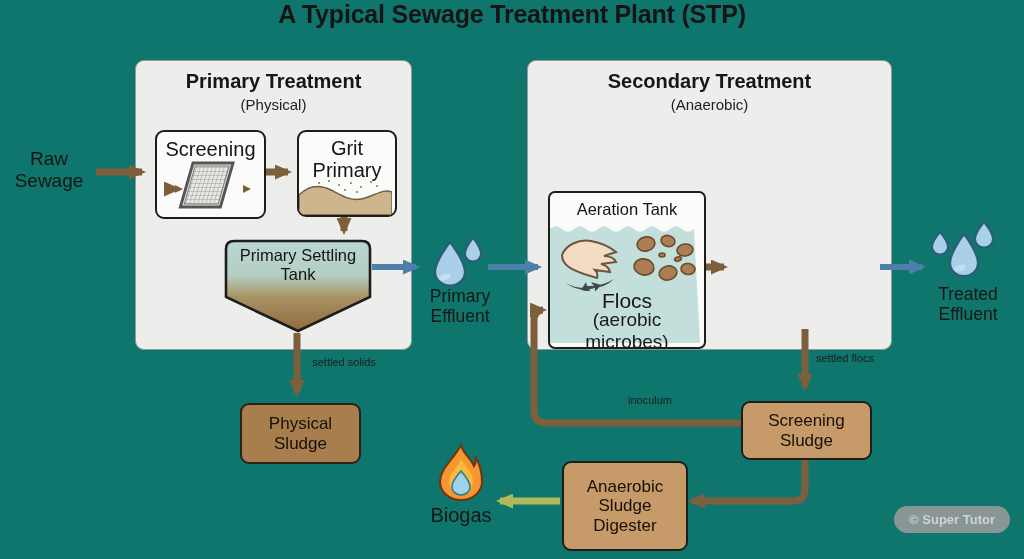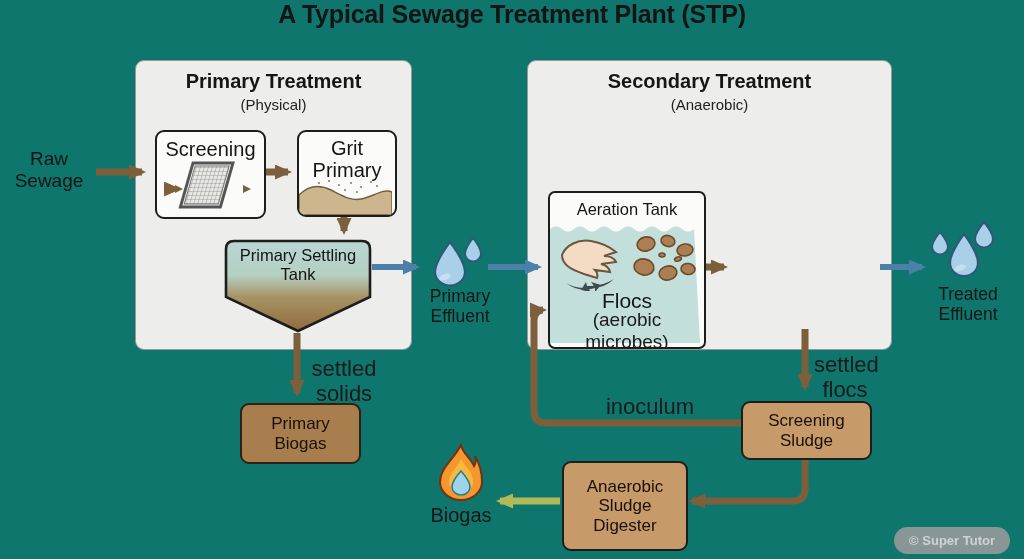--- a/index.html
+++ b/index.html
@@ -12,25 +12,25 @@
   .panel-title{width:100%;top:9px;font-size:20px;font-weight:bold;color:#161616;}
   .panel-sub{width:100%;top:35px;font-size:15px;color:#222;}
   .node-box{background:#fbfbf9;border:2.2px solid #1d1d1b;border-radius:9px;}
   .node-label{font-size:20px;color:#161616;line-height:1.12;}
   #connectors{left:0;top:0;z-index:2;}
   .layer3{z-index:3;}
   .tank-label{width:100%;top:7px;font-size:16.5px;color:#141414;line-height:1.15;z-index:2;}
   .sludge-box{background:#c79a6a;border:2.2px solid #1d1d1b;border-radius:9px;color:#181006;
               display:flex;align-items:center;justify-content:center;font-size:17px;line-height:1.15;text-align:center;}
   .dark-sludge{background:#a87e4e;border-color:#2e2012;}
-  .edge-label{font-size:22px;color:#1b1b1b;line-height:1.15;}
+  .edge-label{font-size:11px;color:#1b1b1b;line-height:1.15;}
   .fx-label{font-size:17.5px;color:#161616;line-height:1.15;}
   #raw-sewage-label{left:2px;top:148px;width:94px;font-size:19px;color:#141414;line-height:1.18;}
   #biogas-label{left:420px;top:504px;width:82px;font-size:20px;color:#161616;}
-  #watermark{right:14px;bottom:5px;background:rgba(158,158,158,0.85);color:#d2d2d2;
+  #watermark{right:14px;bottom:26px;background:rgba(158,158,158,0.85);color:#d2d2d2;
              font-size:13px;font-weight:bold;padding:6px 15px;border-radius:16px;}
   .aer-flocs-title{width:100%;top:96px;font-size:21px;color:#161616;}
   .aer-note1{width:100%;top:116px;font-size:19px;color:#1b1b1b;}
   .aer-note2{width:100%;top:136px;font-size:13.5px;color:#1b1b1b;}
 </style>
 </head>
 <body>
 
 <div id="stage">
 
@@ -164,21 +164,21 @@
     <path d="M56,2 C56,2 47,13 47,19 a9,8.5 0 0 0 18,0 C65,13 56,2 56,2 Z" fill="#aacfe8" stroke="#2c5a78" stroke-width="2"></path>
     <ellipse cx="32" cy="48" rx="6" ry="3" fill="#c4e0f0" transform="rotate(-20 32 48)"></ellipse>
   </svg>
   <div class="abs ctr fx-label layer3" style="left:918px;top:284px;width:100px;">Treated Effluent</div>
 
   <div class="abs ctr edge-label layer3" style="left:305px;top:356px;width:78px;">settled solids</div>
   <div class="abs ctr edge-label layer3" style="left:814px;top:352px;width:62px;">settled flocs</div>
   <div class="abs ctr edge-label layer3" style="left:598px;top:394px;width:104px;">inoculum</div>
 
   <div class="abs sludge-box dark-sludge layer3" style="left:240px;top:403px;width:117px;height:57px;">
-    <span style="width:80px;">Primary Biogas</span>
+    <span style="width:80px;">Physical Sludge</span>
   </div>
   <div class="abs sludge-box layer3" style="left:741px;top:401px;width:127px;height:55px;">
     <span style="width:90px;">Screening Sludge</span>
   </div>
   <div class="abs sludge-box layer3" style="left:562px;top:461px;width:122px;height:86px;">
     <span style="width:92px;">Anaerobic Sludge Digester</span>
   </div>
 
   <svg class="abs layer3" style="left:438px;top:443px;" width="46" height="61" viewBox="0 0 46 61">
     <path d="M23,2 C25,11 33,15 36,23 C38,20 38,16 37,13 C42,21 44,30 44,39 a21,18 0 0 1 -42,0 C2,25 16,16 23,2 Z" fill="#f5962e" stroke="#6e3414" stroke-width="2"></path>

